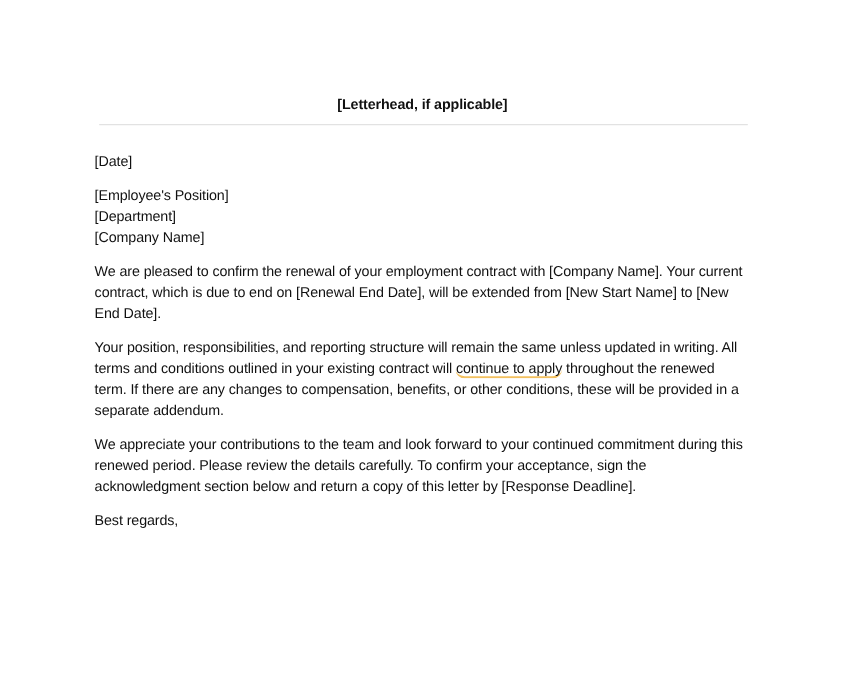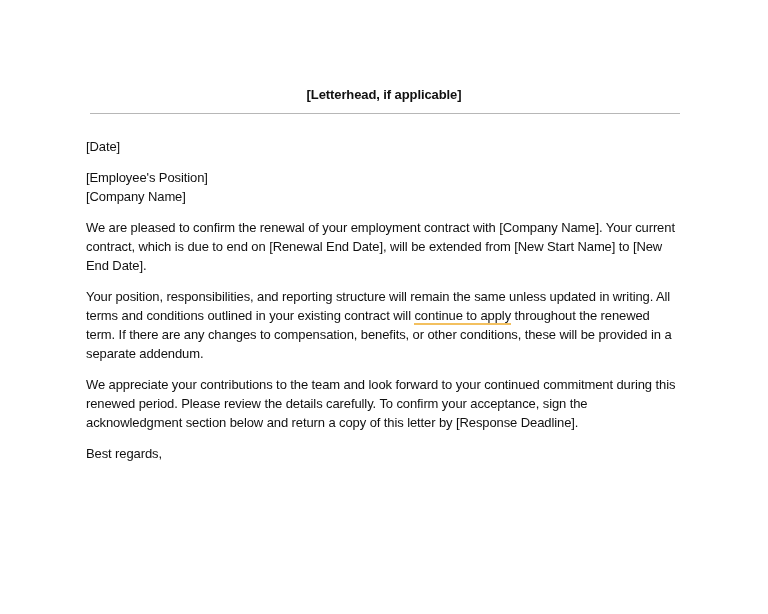--- a/index.html
+++ b/index.html
@@ -1,20 +1,20 @@
 <!DOCTYPE html>
 <html style="--text: #111111; --rule: #b7b7b7; --suggestion: #f3c05f;"><head>
 <meta charset="utf-8">
 <style>
   :root {
     --text: #111111;
     --rule: #b7b7b7;
     --suggestion: #f3c05f;
   }
-  * { box-sizing: border-box; }
+  * { box-sizing: border-box; border-radius: 14px; }
   html, body {
     margin: 0; padding: 0;
     width: 768px; height: 614px;
     background: #ffffff;
     overflow: hidden;
   }
   body {
     font-family: "Liberation Sans", sans-serif;
     font-size: 13px;
     letter-spacing: -0.1px;
@@ -48,20 +48,21 @@
 <div class="page">
 
   <div class="letterhead">[Letterhead, if applicable]</div>
 
   <hr class="rule">
 
   <p class="b">[Date]</p>
 
   <div class="block b">
       <div>[Employee's Position]</div>
+      <div>[Department]</div>
       <div>[Company Name]</div>
     </div>
 
 
 
   <p><span>We are pleased to confirm the renewal of your employment contract with </span><span class="b">[Company Name]</span><span>. Your current contract, which is due to end on </span><span class="b">[Renewal End Date]</span><span>, will be extended from </span><span class="b">[New Start Name]</span><span> to </span><span class="b">[New End Date]</span><span>.</span></p>
 
   <p><span>Your position, responsibilities, and reporting structure will remain the same unless updated in writing. All terms and conditions outlined in your existing contract will </span><span class="u">continue to apply</span><span> throughout the renewed term. If there are any changes to compensation, benefits, or other conditions, these will be provided in a separate addendum.</span></p>
 
   <p><span>We appreciate your contributions to the team and look forward to your continued commitment during this renewed period. Please review the details carefully. To confirm your acceptance, sign the acknowledgment section below and return a copy of this letter by </span><span class="b">[Response Deadline]</span><span>.</span></p>

